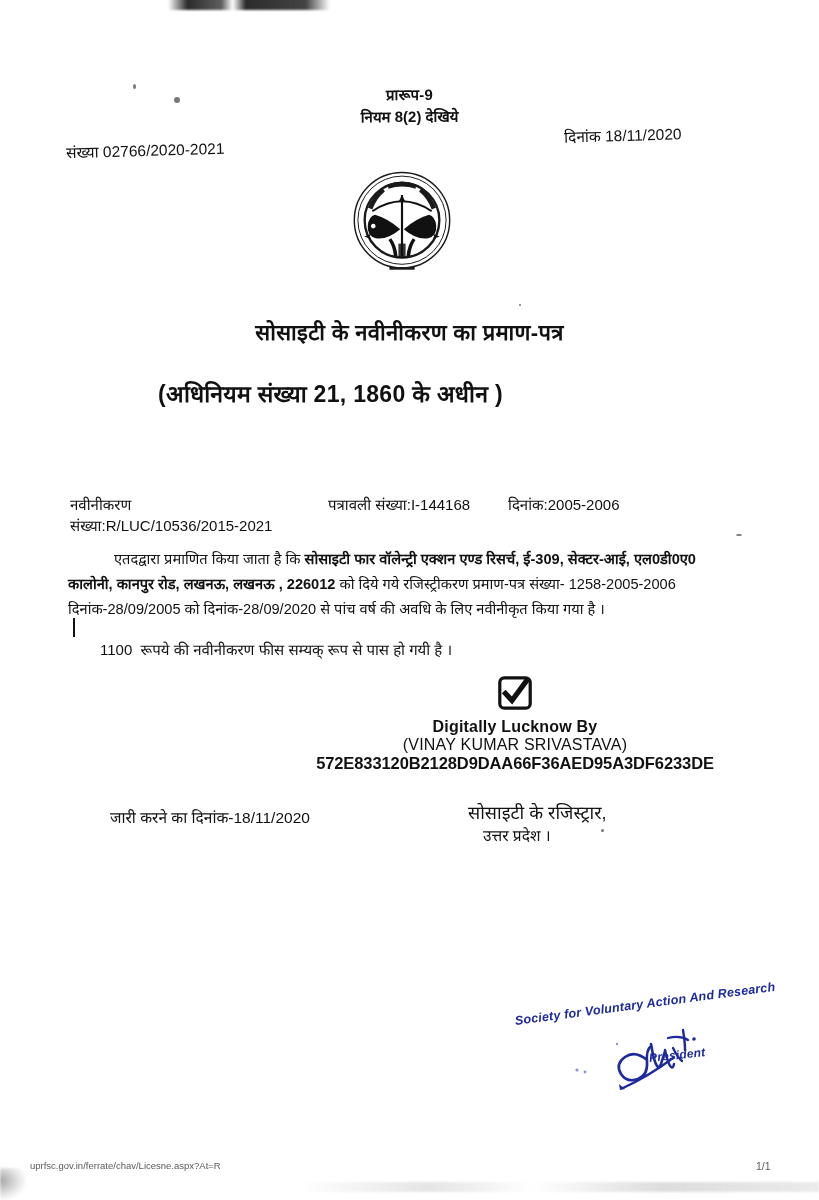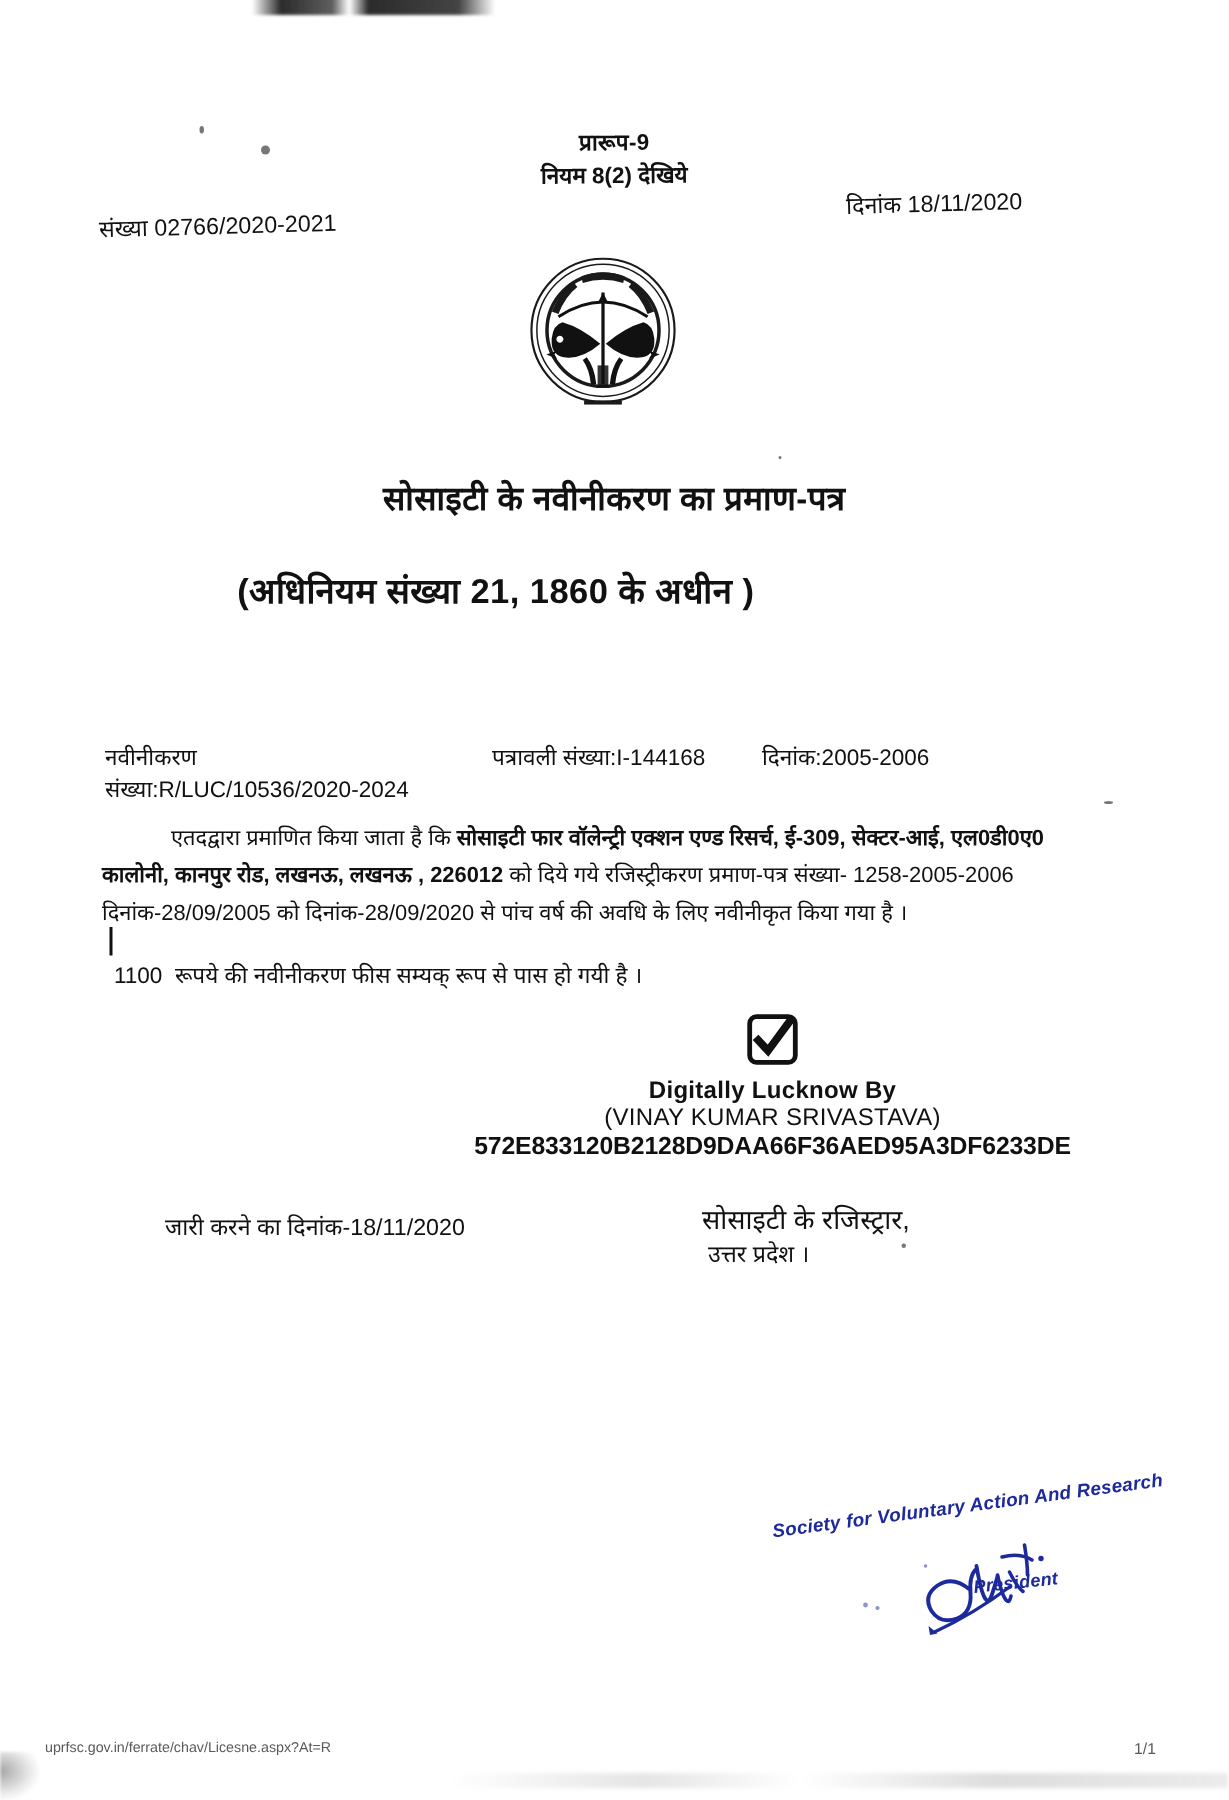--- a/index.html
+++ b/index.html
@@ -130,21 +130,21 @@
     width: 664px;
     font-size: 14.6px;
     line-height: 25px;
   }
   .body-wrap p { margin: 0; }
   .indent { display: inline-block; width: 46px; }
   .bold-addr { font-weight: bold; }
   .fee-line {
     position: absolute;
     top: 639px;
-    left: 76px;
+    left: 100px;
     font-size: 15px;
   }
   .stray-bar {
     position: absolute;
     top: 618px;
     left: 73px;
     width: 2px;
     height: 19px;
     background: #111;
   }
@@ -172,21 +172,21 @@
   .dsc-hash {
     font-size: 16.5px; font-weight: bold; letter-spacing: -0.1px;
   }
   .dsc-meta {
     font-size: 11.5px; font-weight: bold; margin-top: 3px; letter-spacing: .1px;
   }
 
   
   .issue-date { top: 806px; left: 110px; font-size: 15.5px; }
   .registrar-1 { top: 800px; left: 468px; font-size: 18px; }
-  .registrar-2 { top: 824px; left: 472px; font-size: 15.5px; text-align: center; }
+  .registrar-2 { top: 824px; left: 483px; font-size: 15.5px; text-align: center; }
 
   
   #stamp {
     position: absolute;
     top: 1000px;
     left: 505px;
     width: 245px;
     height: 95px;
     color: #1d2a9c;
   }
@@ -280,21 +280,21 @@
         <path d="M102 76 l-8 -3 l2 3 l-2 3 z"></path>
       </g>
       <rect x="46" y="110" width="28" height="3" fill="#1a1a1a"></rect>
     </svg>
   </div>
 
   <div class="t hindi title-1">सोसाइटी के नवीनीकरण का प्रमाण-पत्र</div>
   <div class="t hindi title-2">(अधिनियम संख्या 21, 1860 के अधीन )</div>
 
   <div class="t hindi meta-renewal-label">नवीनीकरण</div>
-  <div class="t hindi meta-renewal-value">संख्या:R/LUC/10536/2020-2024</div>
+  <div class="t hindi meta-renewal-value">संख्या:R/LUC/10536/2015-2021</div>
   <div class="t hindi meta-file">पत्रावली संख्या:I-144168</div>
   <div class="t hindi meta-file-date">दिनांक:2005-2006</div>
 
   <div class="body-wrap hindi">
     <p>
       <span class="indent"></span><span>एतदद्वारा प्रमाणित किया जाता है कि </span><span class="bold-addr">सोसाइटी फार वॉलेन्ट्री एक्शन एण्ड रिसर्च,   ई-309, सेक्टर-आई, एल0डी0ए0 कालोनी, कानपुर रोड, लखनऊ, लखनऊ , 226012</span><span>  को  दिये गये रजिस्ट्रीकरण प्रमाण-पत्र संख्या- 1258-2005-2006  दिनांक-28/09/2005  को दिनांक-28/09/2020  से पांच वर्ष की अवधि के लिए नवीनीकृत किया गया है ।</span>
     </p>
   </div>
   <div class="stray-bar"></div>
   <div class="t hindi fee-line">1100  रूपये की नवीनीकरण फीस सम्यक् रूप से पास हो गयी है ।</div>

